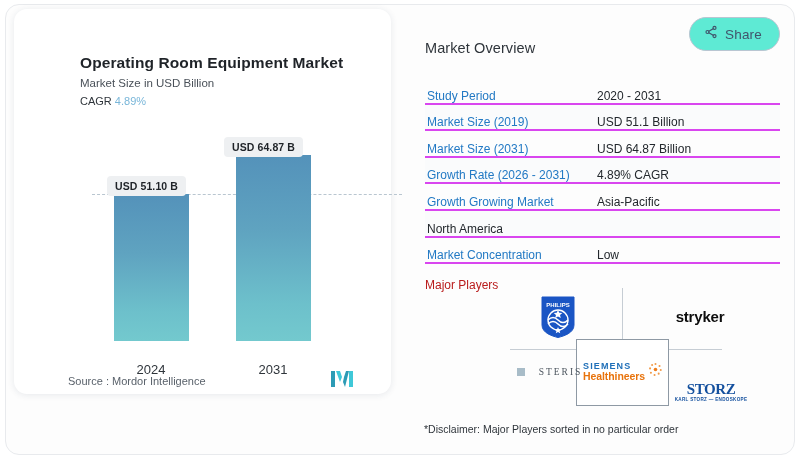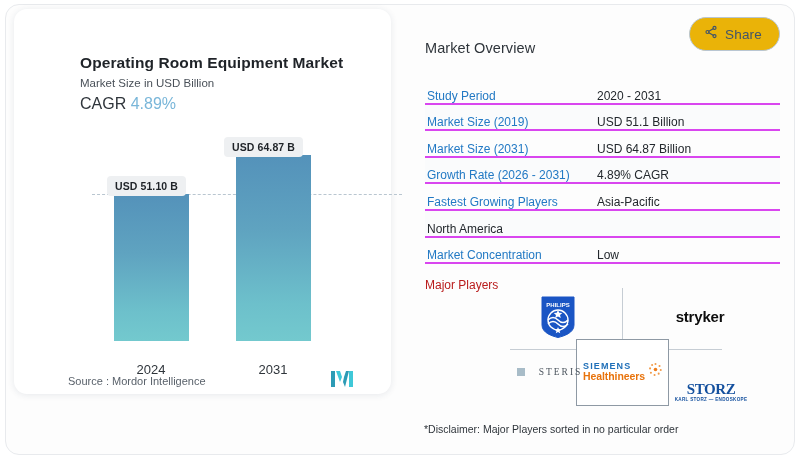--- a/index.html
+++ b/index.html
@@ -36,21 +36,21 @@
   .share-btn {
     position: absolute;
     right: 20px;
     top: 17px;
     display: flex;
     align-items: center;
     gap: 7px;
     padding: 7px 17px 7px 14px;
     border: 1px solid #b9c6d2;
     border-radius: 20px;
-    background: #eab308;
+    background: #5eead4;
     cursor: pointer;
     z-index: 9;
   }
   .share-btn .lbl {
     font-size: 13.5px;
     color: #41546b;
     letter-spacing: .2px;
   }
   .share-ico { display:block; }
 
@@ -81,21 +81,21 @@
     left: 66px;
     top: 68px;
     font-size: 11.5px;
     color: #4a5159;
     white-space: nowrap;
   }
   .chart-cagr {
     position: absolute;
     left: 66px;
     top: 86px;
-    font-size: 16px;
+    font-size: 11px;
     color: #2f353b;
     white-space: nowrap;
   }
   .chart-cagr .val { color: #79b6d9; }
 
   .plot {
     position: absolute;
     left: 14px;
     top: 110px;
     width: 363px;
@@ -371,21 +371,21 @@
       </div>
       <div class="ovw-row">
         <div class="ovw-k">Market Size (2031)</div>
         <div class="ovw-v">USD 64.87 Billion</div>
       </div>
       <div class="ovw-row alt">
         <div class="ovw-k">Growth Rate (2026 - 2031)</div>
         <div class="ovw-v">4.89% CAGR</div>
       </div>
       <div class="ovw-row">
-        <div class="ovw-k">Fastest Growing Players</div>
+        <div class="ovw-k">Growth Growing Market</div>
         <div class="ovw-v">Asia-Pacific</div>
       </div>
       <div class="ovw-row alt">
         <div class="ovw-v">North America</div>
       </div>
       <div class="ovw-row">
         <div class="ovw-k">Market Concentration</div>
         <div class="ovw-v">Low</div>
       </div>
     </div>

